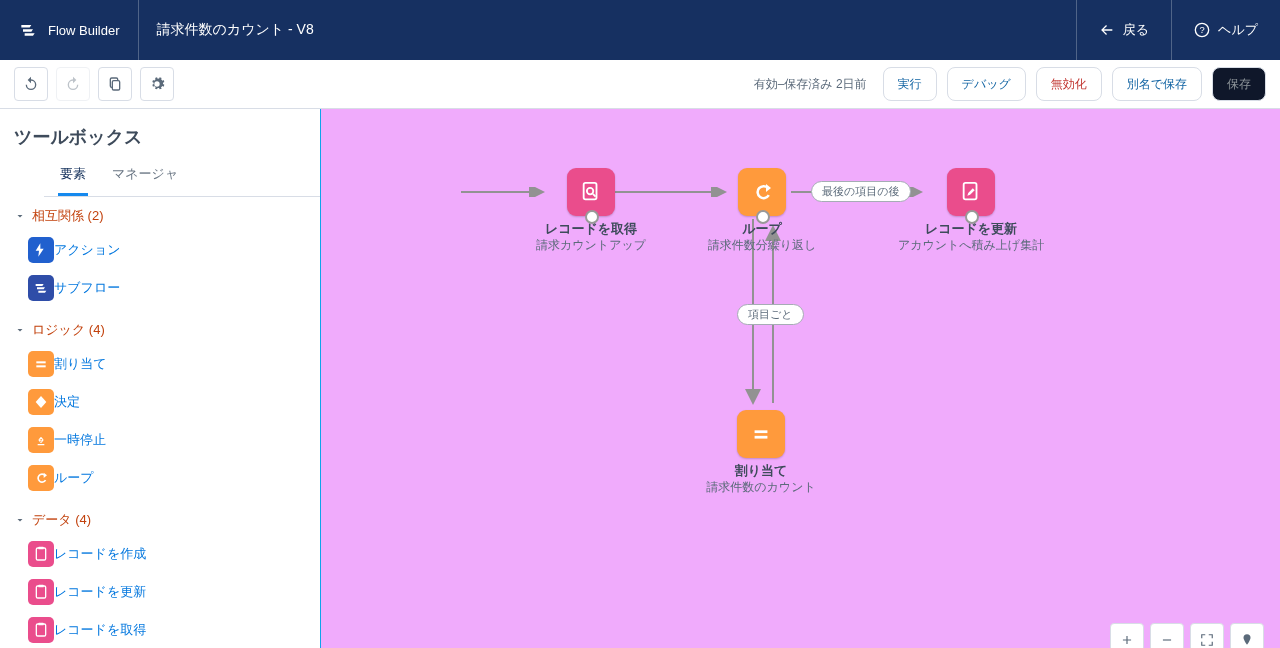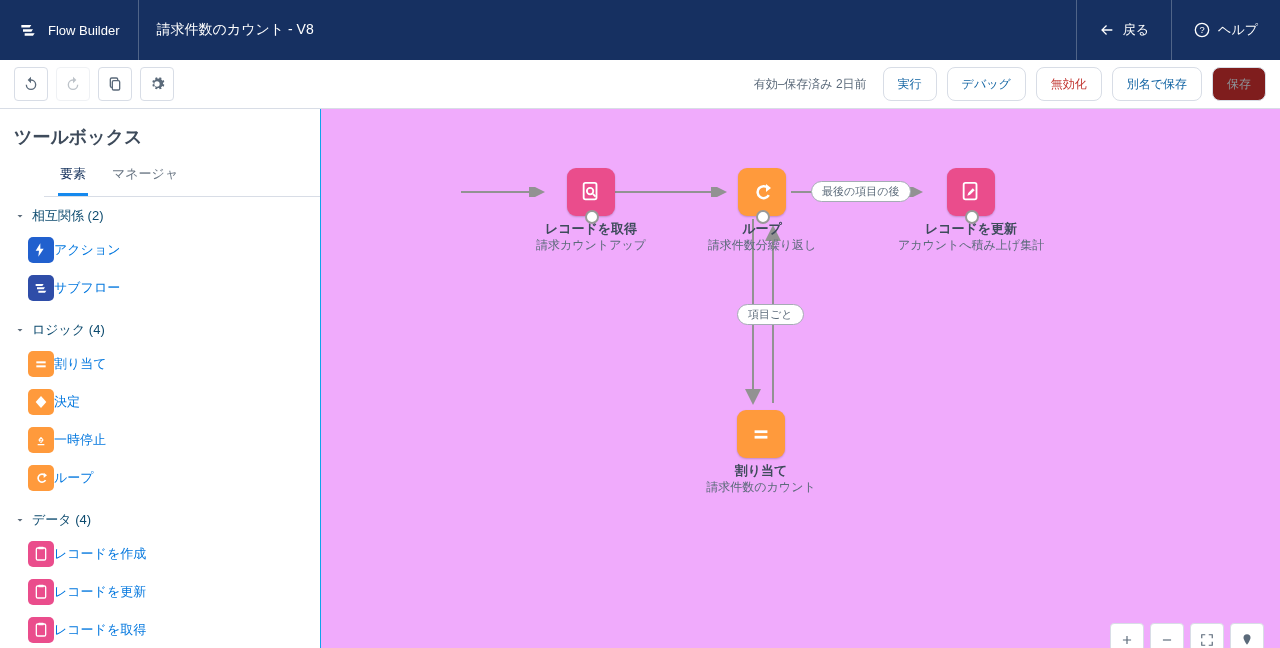--- a/index.html
+++ b/index.html
@@ -11,29 +11,29 @@
 .header .spacer{flex:1;}
 .header .hbtn{display:flex;align-items:center;gap:8px;padding:0 22px;border-left:1px solid rgba(255,255,255,.25);cursor:pointer;}
 .toolbar{height:48px;border-bottom:1px solid #d8dde6;display:flex;align-items:center;padding:0 14px;gap:0;}
 .tb-left{display:flex;gap:8px;}
 .tb-left .iconbtn{width:32px;height:32px;border:1px solid #d8dde6;border-radius:4px;background:#fff;display:flex;align-items:center;justify-content:center;cursor:pointer;}
 .tb-left .iconbtn.disabled{opacity:.4;cursor:default;}
 .tb-right{margin-left:auto;display:flex;align-items:center;gap:10px;}
 .status-text{color:#5b6a7a;font-size:12px;margin-right:6px;}
 .btn{height:32px;padding:0 14px;border:1px solid #d8dde6;border-radius:8px;background:#fff;color:#1264a3;font-size:12px;cursor:pointer;display:flex;align-items:center;}
 .btn.red{color:#c23934;}
-.btn.disabled{background:#7f1d1d;color:#8d9499;cursor:default;}
+.btn.disabled{background:#0f172a;color:#8d9499;cursor:default;}
 .main{display:flex;height:calc(100% - 94px);}
 .sidebar{width:320px;border-right:1px solid #0ea5e9;overflow:auto;}
 .sidebar h2{font-size:18px;font-weight:600;padding:16px 14px 6px;margin:0;color:#3e4b5b;}
 .tabs{display:flex;gap:22px;padding:0 14px;border-bottom:1px solid #d8dde6;margin-left:44px;}
 .tabs .tab{padding:10px 2px;color:#6b7785;font-size:13px;cursor:pointer;}
 .tabs .tab.active{color:#16325c;border-bottom:3px solid #1589ee;}
 .group{}
-.group-head{display:flex;align-items:center;gap:6px;padding:10px 14px 4px;font-size:13px;color:#0c4a6e;cursor:pointer;}
+.group-head{display:flex;align-items:center;gap:6px;padding:10px 14px 4px;font-size:13px;color:#c2410c;cursor:pointer;}
 .group-head .chev{width:12px;height:12px;}
 .items{padding:2px 0 4px 28px;}
 .item{display:flex;align-items:center;gap:0;padding:6px 0;cursor:grab;}
 .item .ico{width:26px;height:26px;border-radius:5px;display:flex;align-items:center;justify-content:center;color:#fff;}
 .c-blue{background:#2160ce;}
 .c-dblue{background:#2f4da8;}
 .c-orange{background:#ff9a3c;}
 .c-pink{background:#ea4d8c;}
 .item .lbl{color:#0076de;font-size:13px;}
 .canvas{flex:1;position:relative;background:#f0abfc;overflow:hidden;}

